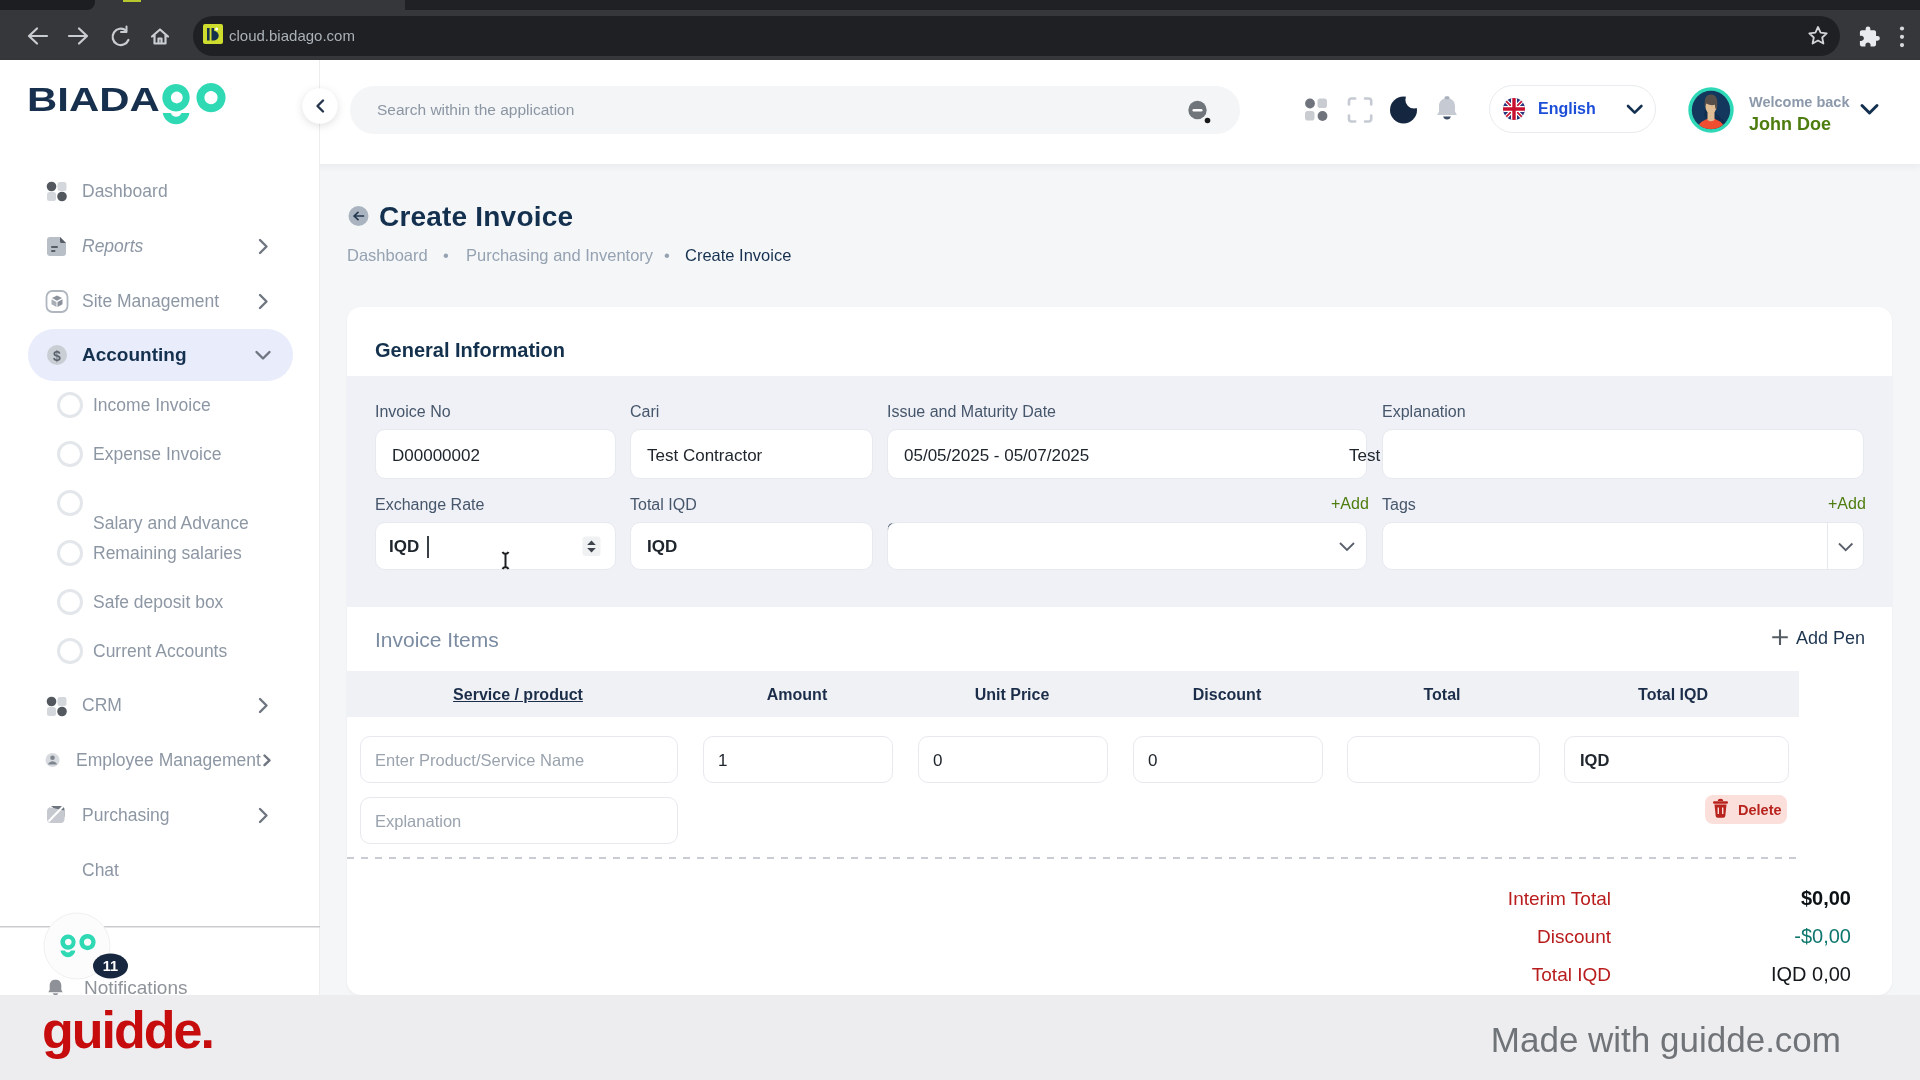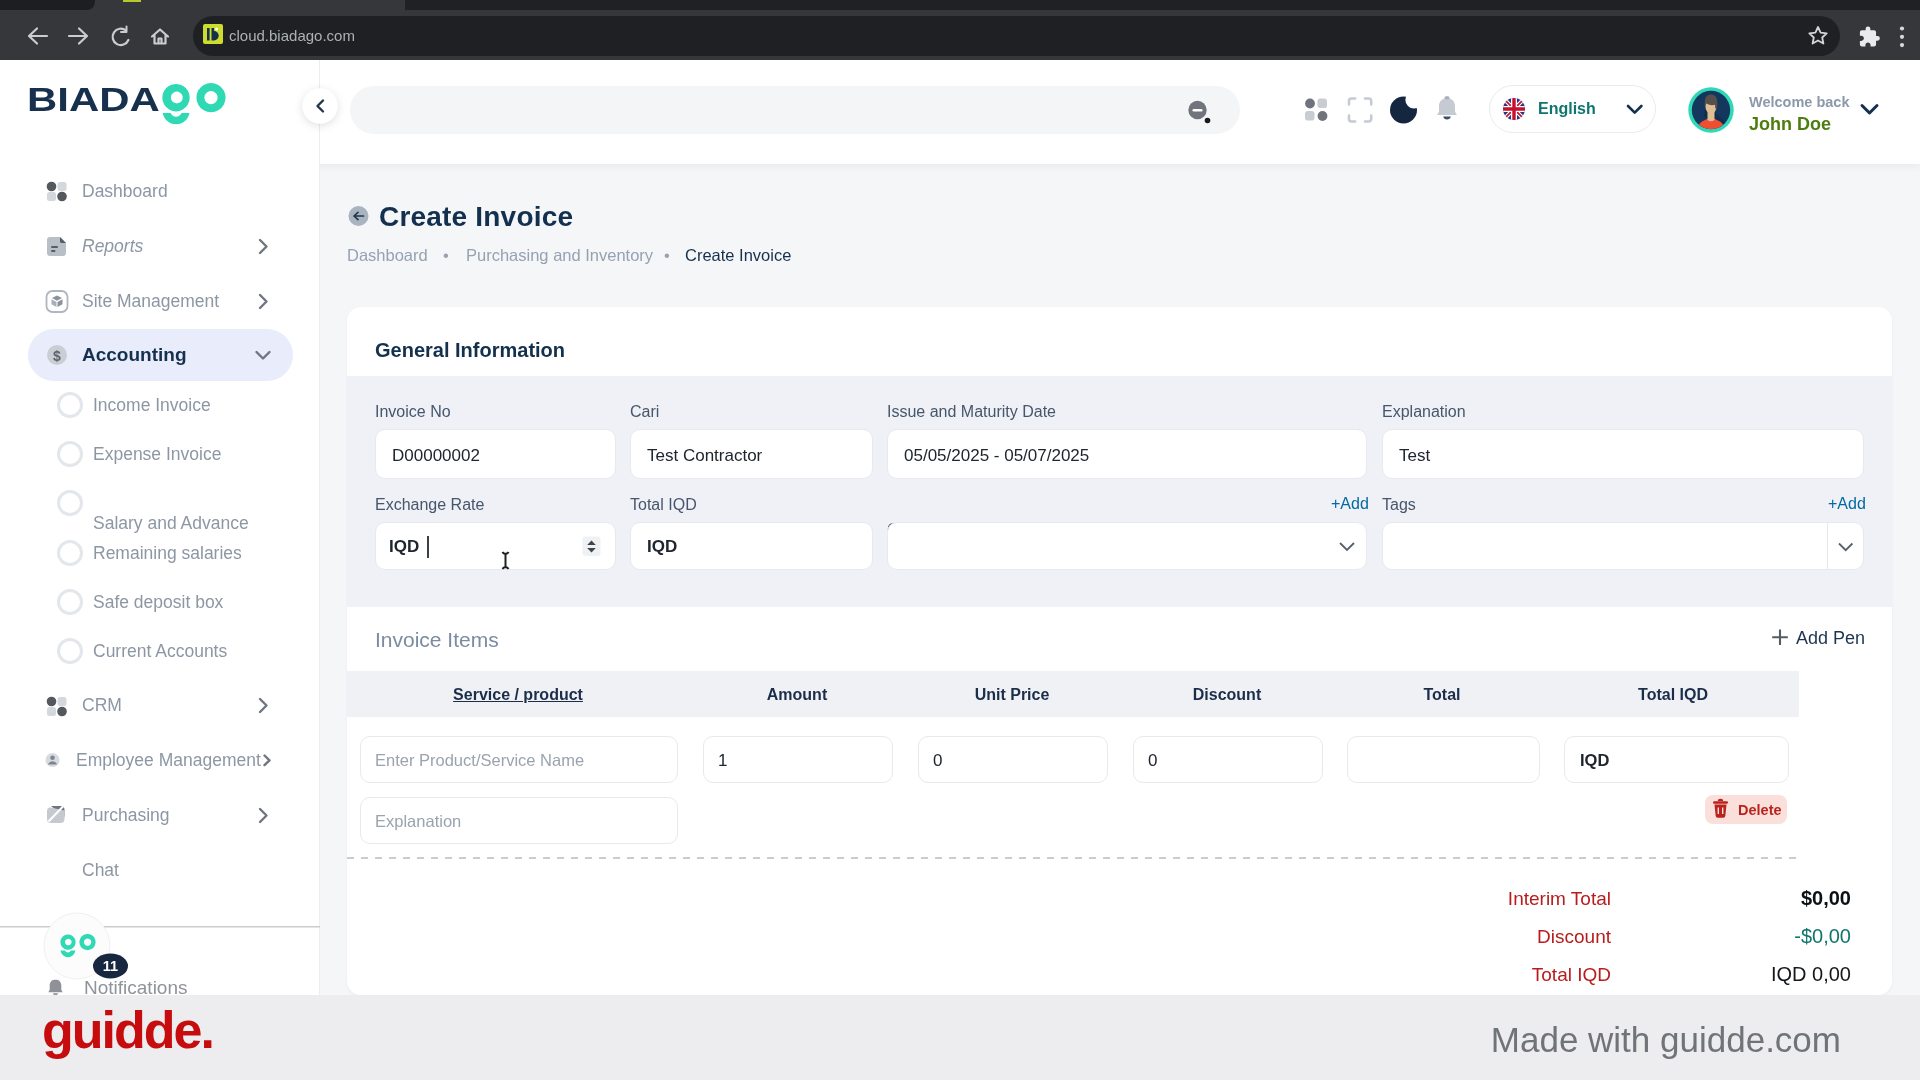--- a/index.html
+++ b/index.html
@@ -24,39 +24,39 @@
   #sidebar { position:absolute; left:0; top:60px; width:320px; height:935px; background:#ffffff; border-right:1px solid #ededef; }
 
   .menutext { position:absolute; left:82px; font-size:17.5px; color:#8d97a4; line-height:24px; }
   .subcircle { position:absolute; left:57px; width:26px; height:26px; border:3px solid #e3e6ea; border-radius:50%; }
 
   
   #searchpill { position:absolute; left:350px; top:86px; width:890px; height:48px; background:#f3f5f7; border-radius:24px; }
   #searchtext { position:absolute; left:377px; top:86px; height:48px; line-height:48px; font-size:15.5px; color:#8c96a3; }
 
   #langpill { position:absolute; left:1489px; top:85px; width:167px; height:48px; background:#fff; border:1.5px solid #e9ebee; border-radius:24px; }
-  #langtext { position:absolute; left:1538px; top:85px; height:48px; line-height:48px; font-size:16px; font-weight:bold; color:#0f766e; }
+  #langtext { position:absolute; left:1538px; top:85px; height:48px; line-height:48px; font-size:16px; font-weight:bold; color:#1d4ed8; }
 
   #welcome { position:absolute; left:1749px; top:93px; font-size:14.5px; font-weight:bold; color:#8b99ab; line-height:19px; }
   #johndoe { position:absolute; left:1749px; top:112px; font-size:18px; font-weight:bold; color:#4d7c0f; line-height:25px; }
 
   
   #hdr-title { position:absolute; left:379px; top:200px; font-size:28px; font-weight:bold; color:#14304f; line-height:33px; letter-spacing:0.2px; }
   .crumb { position:absolute; top:246px; font-size:16.5px; line-height:19px; color:#95a2b1; }
 
   
   #card { position:absolute; left:347px; top:307px; width:1545px; height:688px; background:#fff; border-radius:14px; box-shadow:0 1px 3px rgba(30,40,60,0.05); }
   #genband { position:absolute; left:347px; top:376px; width:1545px; height:231px; background:#eff1f6; }
   #tblhead { position:absolute; left:347px; top:671px; width:1452px; height:46px; background:#eff1f5; }
 
   .flabel { position:absolute; font-size:16px; color:#46566b; line-height:19px; }
   .finput { position:absolute; background:#fff; border:1px solid #e6e9ee; border-radius:10px; }
   .ftext  { position:absolute; font-size:17px; color:#20262e; }
   .phtext { position:absolute; font-size:16.5px; color:#9aa3ae; }
-  .addlink{ position:absolute; font-size:16px; color:#0369a1; line-height:18px; }
+  .addlink{ position:absolute; font-size:16px; color:#4d7c0f; line-height:18px; }
   .thlabel{ position:absolute; top:685px; font-size:16px; font-weight:bold; color:#1b2d49; line-height:19px; transform:translateX(-50%); }
 
   #dashline { position:absolute; left:347px; top:857px; width:1453px; height:2px; background:repeating-linear-gradient(90deg,#c9ccd2 0px,#c9ccd2 7px,transparent 7px,transparent 14px); }
   .totlabel { position:absolute; font-size:19px; color:#b91c1c; line-height:23px; text-align:right; right:309px; }
   .totvalue { position:absolute; font-size:20px; line-height:24px; text-align:right; right:69px; }
 
   
   #gbar { position:absolute; left:0; top:995px; width:1920px; height:85px; background:#ededef; }
   #glogo { position:absolute; left:42px; top:998px; font-size:52px; font-weight:bold; color:#c60c0c; letter-spacing:-2px; line-height:64px; }
   #gmade { position:absolute; right:79px; top:1020px; font-size:35px; color:#707478; line-height:40px; }
@@ -193,20 +193,21 @@
   <div class="menutext" style="left:93px; top:590px; font-size:17.5px;">Safe deposit box</div>
   <div class="subcircle" style="top:638px;"></div>
   <div class="menutext" style="left:93px; top:639px; font-size:17.5px;">Current Accounts</div>
   <div class="menutext" style="top:693px;">CRM</div>
   <div class="menutext" style="left:76px; top:748px;">Employee Management</div>
   <div class="menutext" style="top:803px;">Purchasing</div>
   <div class="menutext" style="top:858px;">Chat</div>
   <div class="menutext" style="left:84px; top:976px; font-size:19px; color:#8f939a;">Notifications</div>
 
   <div id="searchpill"></div>
+  <div id="searchtext">Search within the application</div>
   <div id="langpill"></div>
   <div id="langtext">English</div>
   <div id="welcome">Welcome back</div>
   <div id="johndoe">John Doe</div>
   <svg id="topicons" class="abs" style="left:0;top:0" width="1920" height="170">
 
     <defs>
       <filter id="sh1" x="-50%" y="-50%" width="200%" height="200%">
         <feDropShadow dx="0" dy="2" stdDeviation="4" flood-color="#000000" flood-opacity="0.13"></feDropShadow>
       </filter>
@@ -285,21 +286,21 @@
   <div class="flabel" style="left:630px; top:402px;">Cari</div>
   <div class="flabel" style="left:887px; top:402px;">Issue and Maturity Date</div>
   <div class="flabel" style="left:1382px; top:402px;">Explanation</div>
   <div class="finput" style="left:375px; top:429px; width:241px; height:50px;"></div>
   <div class="finput" style="left:630px; top:429px; width:243px; height:50px;"></div>
   <div class="finput" style="left:887px; top:429px; width:480px; height:50px;"></div>
   <div class="finput" style="left:1382px; top:429px; width:482px; height:50px;"></div>
   <div class="ftext" style="left:392px; top:446px;">D00000002</div>
   <div class="ftext" style="left:647px; top:446px;">Test Contractor</div>
   <div class="ftext" style="left:904px; top:446px;">05/05/2025 - 05/07/2025</div>
-  <div class="ftext" style="left:1399px; top:446px;">Test</div>
+  <div class="ftext" style="left:1349px; top:446px;">Test</div>
 
   <div class="flabel" style="left:375px; top:495px;">Exchange Rate</div>
   <div class="flabel" style="left:630px; top:495px;">Total IQD</div>
   <div class="flabel" style="left:887px; top:495px;margin-top:25px;">Category</div>
   <div class="flabel" style="left:1382px; top:495px;">Tags</div>
   <div class="addlink" style="left:1331px; top:495px;">+Add</div>
   <div class="addlink" style="left:1828px; top:495px;">+Add</div>
   <div class="finput" style="left:375px; top:522px; width:241px; height:48px;"></div>
   <div class="finput" style="left:630px; top:522px; width:243px; height:48px;"></div>
   <div class="finput" style="left:887px; top:522px; width:480px; height:48px;"></div>

